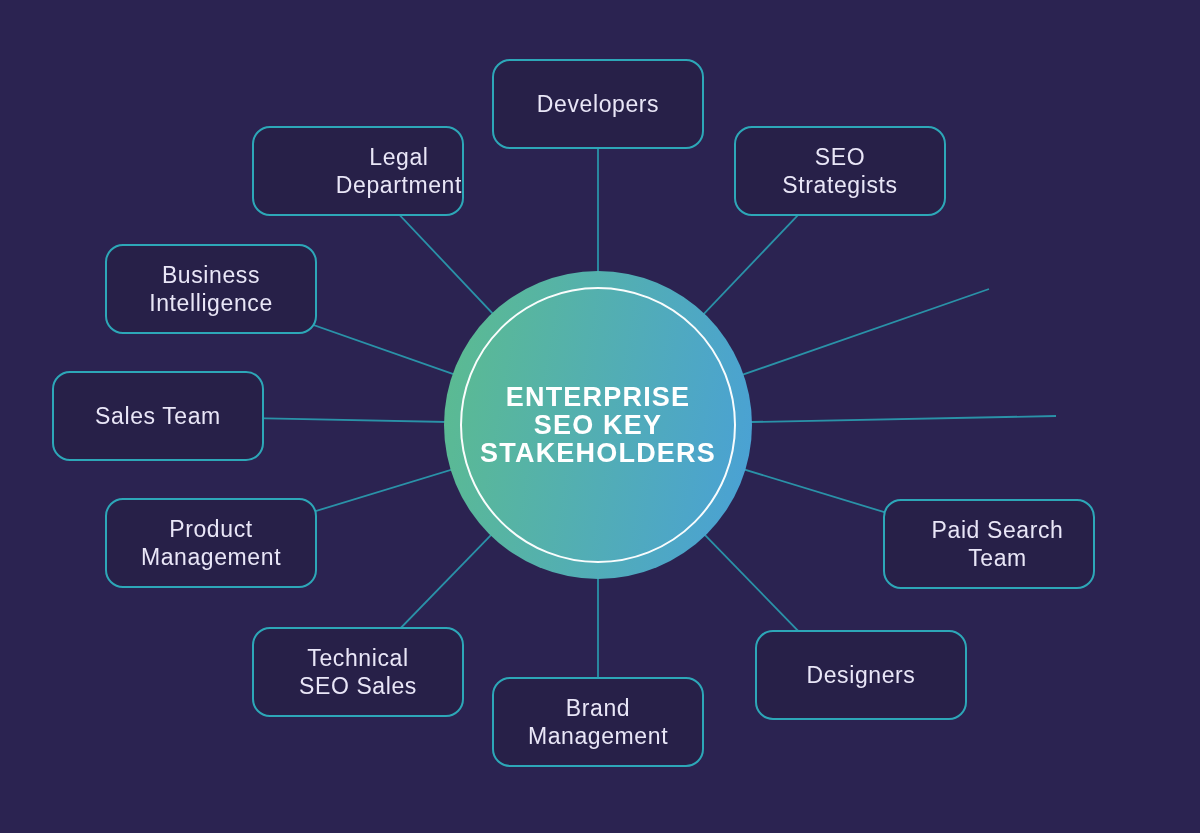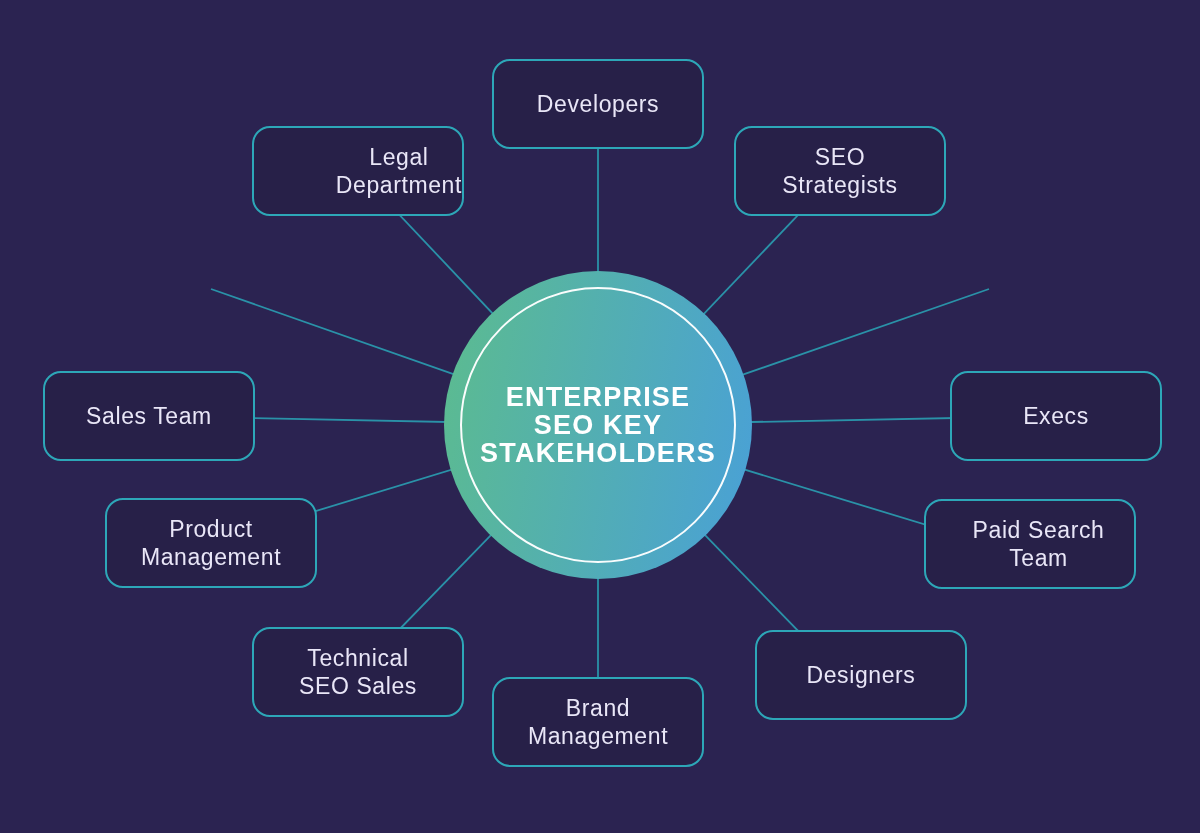--- a/index.html
+++ b/index.html
@@ -83,26 +83,26 @@
     font-size: 23px;
     font-weight: 400;
     line-height: 28px;
     letter-spacing: 0.6px;
   }
   
   .pos-developers            { left: 492px;  top: 59px;  }
   .pos-seo-strategists       { left: 734px;  top: 126px; }
   .pos-analytics             { left: 883px;  top: 244px; }
   .pos-execs                 { left: 950px;  top: 371px; }
-  .pos-paid-search-team      { left: 924px;  top: 499px; padding-left: 17px; }
+  .pos-paid-search-team      { left: 883px;  top: 499px; padding-left: 17px; }
   .pos-designers             { left: 735px;  top: 630px; margin-left: 20px; }
   .pos-brand-management      { left: 492px;  top: 677px; }
   .pos-technical-seo-team    { left: 252px;  top: 627px; }
   .pos-product-management    { left: 105px;  top: 498px; }
-  .pos-sales-team            { left: 43px;   top: 371px; }
+  .pos-sales-team            { left: 52px;   top: 371px; }
   .pos-business-intelligence { left: 105px;  top: 244px; }
   .pos-legal-department      { left: 252px;  top: 126px; justify-content: flex-end; }
 </style>
 </head>
 <body>
 
 <div class="canvas">
 
   <svg class="connectors" viewBox="0 0 1200 833">
     <line x1="598" y1="425" x2="598" y2="104"></line>
@@ -119,23 +119,20 @@
     <line x1="598" y1="425" x2="358" y2="171"></line>
   </svg>
 
   <div class="node pos-developers">
     <span class="node-label">Developers</span>
   </div>
   <div class="node pos-seo-strategists">
     <span class="node-label">SEO
 Strategists</span>
   </div>
-  <div class="node pos-execs">
-    <span class="node-label">Execs</span>
-  </div>
   <div class="node pos-paid-search-team">
     <span class="node-label">Paid Search
 Team</span>
   </div>
   <div class="node pos-designers">
     <span class="node-label">Designers</span>
   </div>
   <div class="node pos-brand-management">
     <span class="node-label">Brand
 Management</span>
@@ -144,20 +141,24 @@
     <span class="node-label">Technical
 SEO Sales</span>
   </div>
   <div class="node pos-product-management">
     <span class="node-label">Product
 Management</span>
   </div>
   <div class="node pos-sales-team">
     <span class="node-label">Sales Team</span>
   </div>
+  <div class="node pos-business-intelligence">
+    <span class="node-label">Business
+Intelligence</span>
+  </div>
   <div class="node pos-legal-department">
     <span class="node-label">Legal
 Department</span>
   </div>
 
   <div class="hub">
     <div class="hub-title">ENTERPRISE
 SEO KEY
 STAKEHOLDERS</div>
   </div>

